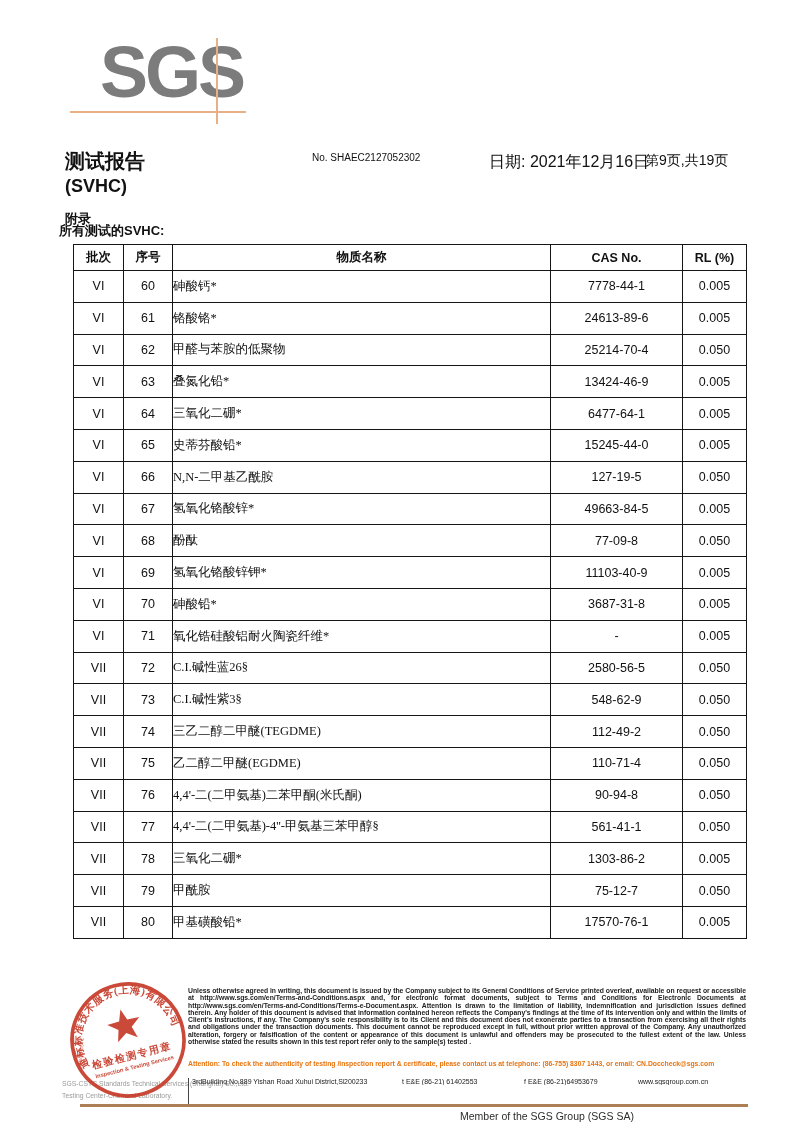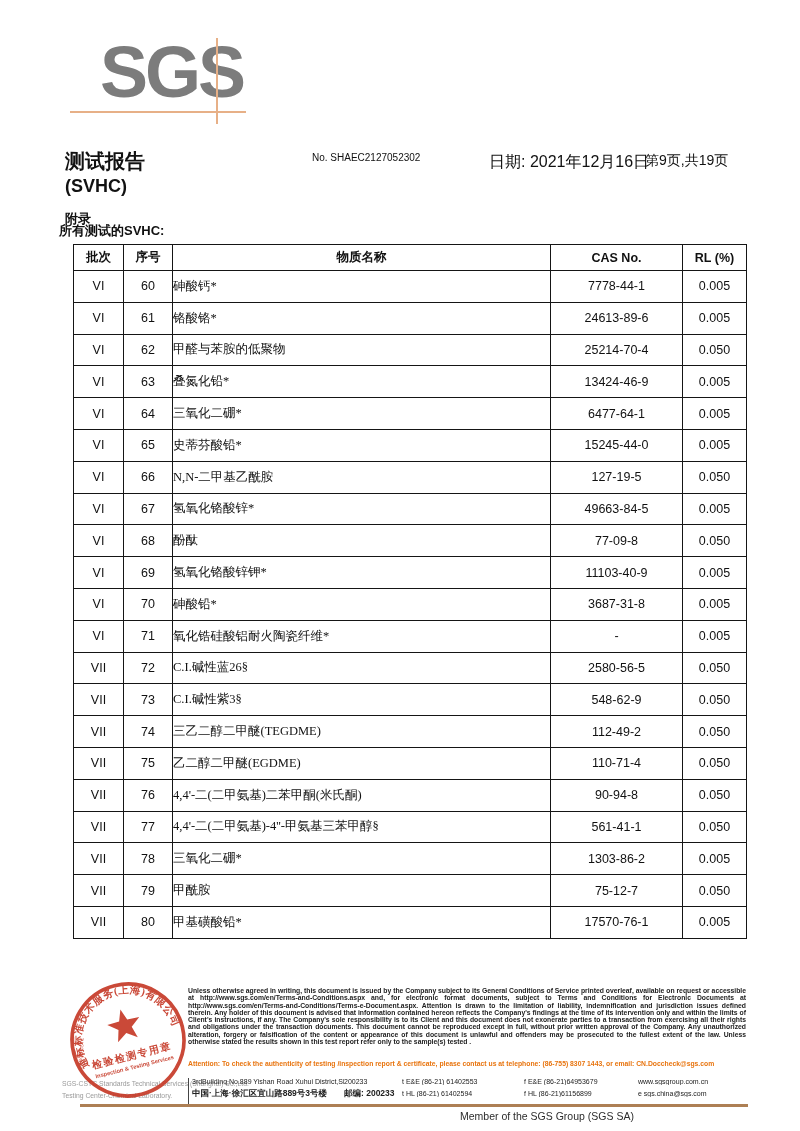--- a/index.html
+++ b/index.html
@@ -262,27 +262,20 @@
 
 <div class="addr-divider"></div>
 <div class="addr-block">
   <div class="addr-row">
     <span>3rdBuilding,No.889 Yishan Road Xuhui District,Shanghai China</span>
     <span>200233</span>
     <span>t E&amp;E (86-21) 61402553</span>
     <span>f E&amp;E (86-21)64953679</span>
     <span>www.sgsgroup.com.cn</span>
   </div>
-  <div class="addr-row" style="margin-top:3px;">
-    <span class="cn">中国·上海·徐汇区宜山路889号3号楼</span>
-    <span class="cn">邮编: 200233</span>
-    <span>t HL (86-21) 61402594</span>
-    <span>f HL (86-21)61156899</span>
-    <span>e  sgs.china@sgs.com</span>
-  </div>
 </div>
 
 <div class="bottom-rule"></div>
 <div class="member-line">Member of the SGS Group (SGS SA)</div>
 
 <svg class="stamp" viewBox="0 0 120 120">
   <circle cx="60" cy="60" r="55" fill="none" stroke="#c63a28" stroke-width="3.6"></circle>
   <polygon points="60,29 64.1,40.3 76.2,40.7 66.7,48.2 70,59.8 60,53 50,59.8 53.3,48.2 43.8,40.7 55.9,40.3" fill="#c63a28"></polygon>
   <path id="stampArc" d="M 18.3,79.4 A 46,46 0 1 1 101.7,79.4" fill="none"></path>
   <text font-size="10.2" font-weight="bold" fill="#c63a28" font-family="Liberation Serif, serif" letter-spacing="0.6">

